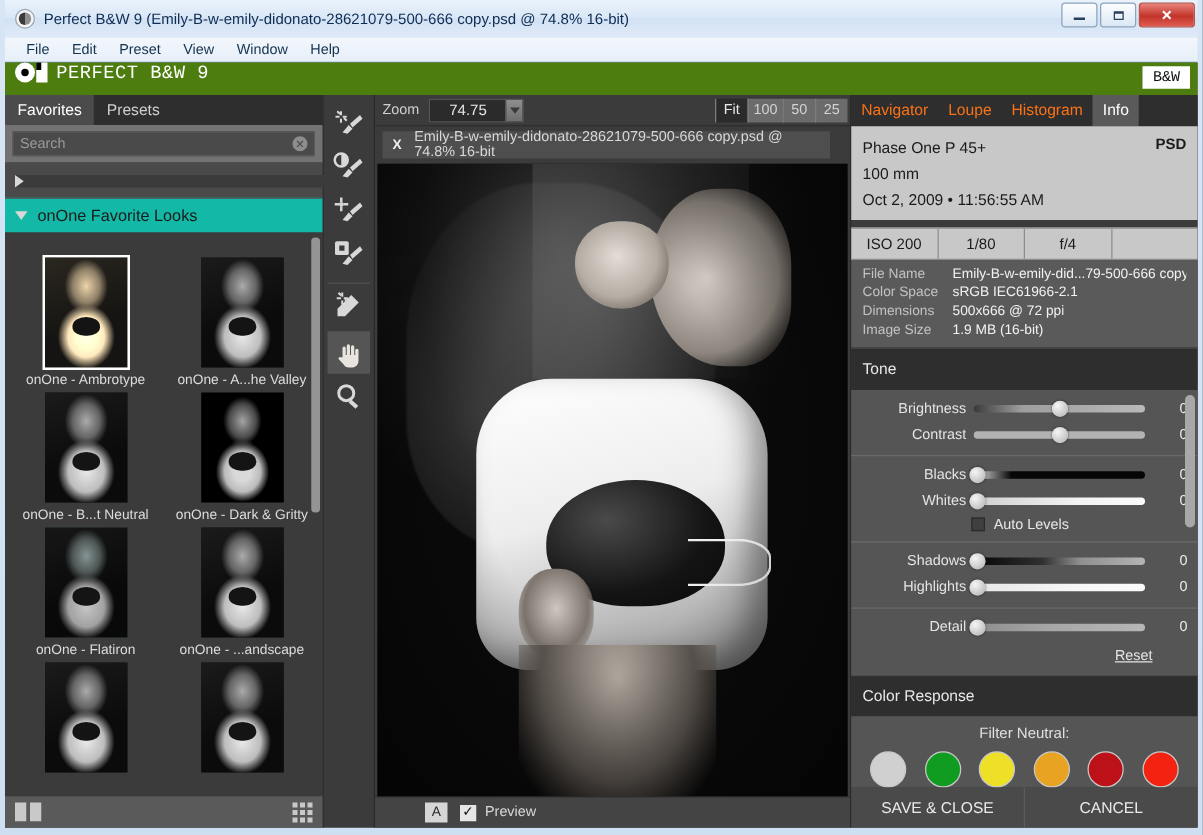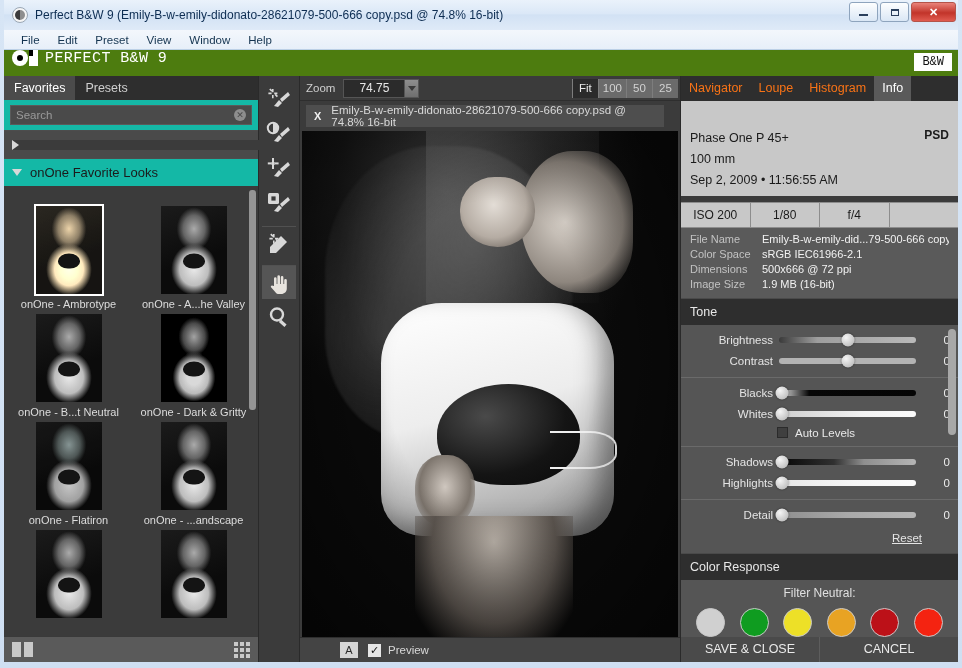--- a/index.html
+++ b/index.html
@@ -123,21 +123,21 @@
     width: 255px; background: #3b3b3b;
     display: flex; flex-direction: column;
     border-right: 1px solid #2a2a2a;
   }
   .tabs-row { height: 24px; background: #2e2e2e; display: flex; }
   .tab {
     font-size: 12.5px; color: #cfcfcf;
     padding: 0 10px; line-height: 24px;
   }
   .tab.active { background: #4b4b4b; color: #fff; }
-  .searchrow { padding: 5px 6px; background: #14b8a6; }
+  .searchrow { padding: 5px 6px; background: #737373; }
   .searchbox {
     height: 20px; background: #4a4a4a;
     border: 1px solid #5a5a5a;
     display: flex; align-items: center;
     padding: 0 5px; position: relative;
   }
   .searchbox input {
     flex: 1; background: transparent; border: none; outline: none;
     color: #cfcfcf; font-size: 11.5px;
     font-family: "Liberation Sans", sans-serif;
@@ -361,21 +361,21 @@
     width: 278px; background: #3b3b3b;
     display: flex; flex-direction: column;
     border-left: 1px solid #2a2a2a;
   }
   .rtabs { height: 25px; background: #2e2e2e; display: flex; align-items: flex-end; }
   .rtab {
     font-size: 12.5px; color: #f97316; padding: 0 8px; line-height: 25px;
   }
   .rtab.active { background: #5a5a5a; color: #fff; }
   .info-card { background: #c8c8c8; padding: 7px 9px 5px 9px; color: #1b1b1b; }
-  .info-row1 { display: flex; justify-content: space-between; align-items: flex-start; margin-top: 20px; }
+  .info-row1 { display: flex; justify-content: space-between; align-items: flex-start; }
   .info-card .big { font-size: 12.5px; line-height: 21px; }
   .info-card .psd { font-size: 12px; font-weight: bold; }
   .exif-row {
     display: flex; margin-top: 6px;
     border-top: 1px solid #8d8d8d; border-bottom: 1px solid #8d8d8d;
     background: #c8c8c8;
   }
   .exif-cell {
     flex: 1; text-align: center; font-size: 12px; line-height: 24px;
     border-right: 1px solid #8d8d8d; color: #1b1b1b;
@@ -704,21 +704,21 @@
           <div class="rtab">Histogram</div>
           <div class="rtab active">Info</div>
         </div>
 
         <div class="info-card">
           <div class="info-row1">
             <div class="big">Phase One P 45+</div>
             <div class="psd">PSD</div>
           </div>
           <div class="big">100 mm</div>
-          <div class="big">Sep 2, 2009 • 11:56:55 AM</div>
+          <div class="big">Oct 2, 2009 • 11:56:55 AM</div>
         </div>
 
         <div class="exif-row">
           <div class="exif-cell">ISO 200</div>
           <div class="exif-cell">1/80</div>
           <div class="exif-cell">f/4</div>
           <div class="exif-cell"></div>
         </div>
 
         <div class="meta">

